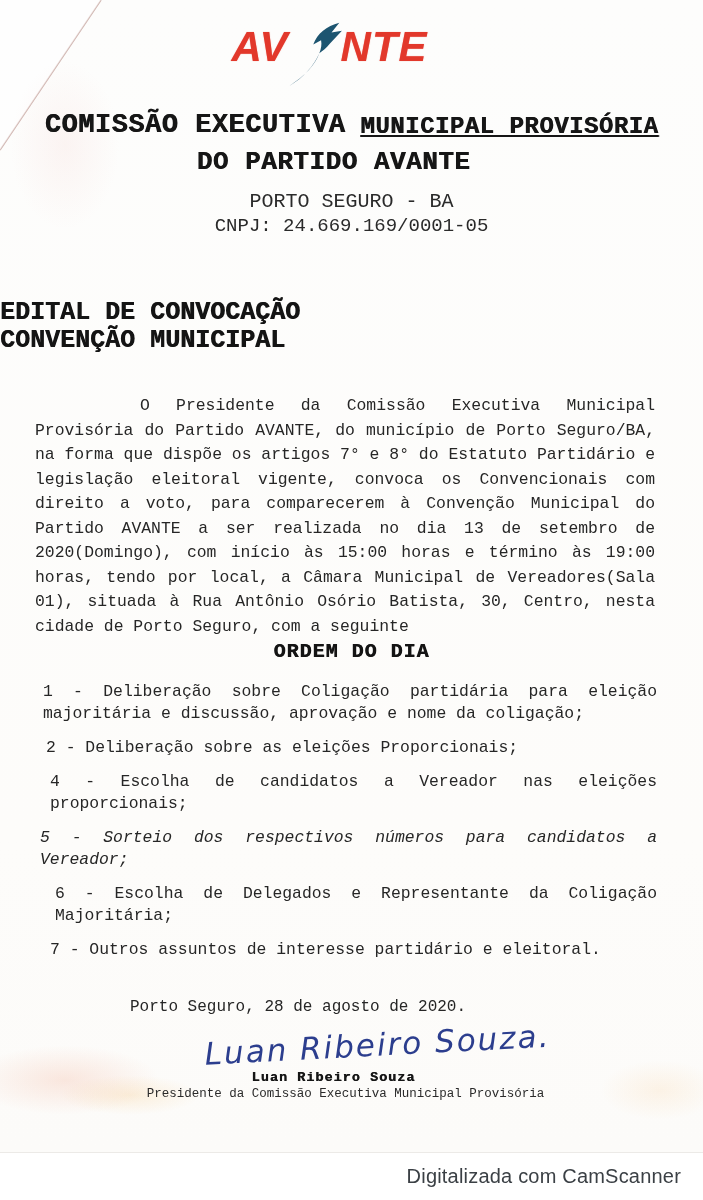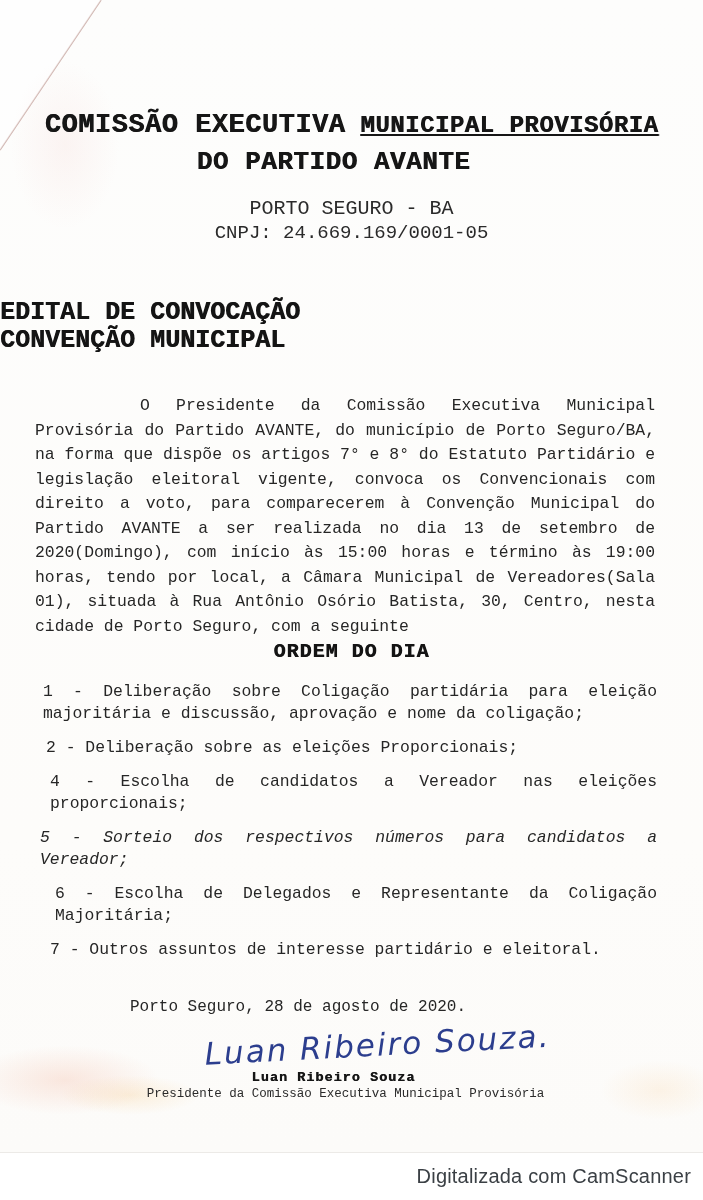--- a/index.html
+++ b/index.html
@@ -37,26 +37,26 @@
     font-family: "Liberation Sans", sans-serif;
     font-weight: 700; font-style: italic;
     font-size: 42px; line-height: 42px; letter-spacing: 1px;
     color: #e2382b;
     text-shadow: 0 0 1px rgba(226,56,43,0.55);
   }
   .logo-swoosh { margin: 0 -2px; position: relative; top: -4px; }
 
   
   .org-header { position: absolute; top: 110px; left: 0; width: 703px; text-align: center; color: #161616; }
-  .h1 { display: flex; justify-content: center; align-items: center; gap: 15px; }
+  .h1 { display: flex; justify-content: center; align-items: flex-end; gap: 15px; }
   .h1a { font-size: 27px; font-weight: 700; letter-spacing: 0.5px; text-shadow: 0.6px 0 0 currentColor; }
   .h1b { font-size: 24px; font-weight: 700; letter-spacing: 0.5px; text-shadow: 0.6px 0 0 currentColor; text-decoration: underline; }
   .h2 { margin-top: 7px; font-size: 26px; font-weight: 700; letter-spacing: 0.5px;
         text-shadow: 0.6px 0 0 currentColor; position: relative; left: -18px; }
-  .h3 { margin-top: 20px; font-size: 20px; color: #2a2a2a; }
+  .h3 { margin-top: 13px; font-size: 20px; color: #2a2a2a; }
   .h4 { margin-top: 2px; font-size: 19px; color: #2a2a2a; }
 
   
   .doc-title {
     position: absolute; top: 299px; left: 0; width: 690px; text-align: left;
     font-size: 25px; font-weight: 700; line-height: 28px; color: #141414;
     text-shadow: 0.6px 0 0 currentColor; letter-spacing: 0px;
   }
 
   
@@ -92,21 +92,21 @@
   }
   .sig-name { margin-top: 4px; font-size: 13.5px; font-weight: 700; color: #161616;
     text-shadow: 0.4px 0 0 currentColor; position: relative; left: -18px; letter-spacing: 1px; }
   .sig-title { margin-top: 2px; font-size: 12.5px; color: #2a2a2a; position: relative; left: -6px; }
 
   
   .cam-strip {
     position: absolute; left: 0; top: 1152px; width: 703px; height: 48px;
     background: #ffffff; border-top: 1px solid #eceae7;
     display: flex; align-items: center; justify-content: flex-end;
-    padding-right: 12px;
+    padding-right: 22px;
   }
   .cam-text {
     font-family: "Liberation Sans", sans-serif;
     font-size: 20px; color: #3b4045; letter-spacing: 0.2px;
   }
 </style>
 </head>
 <body>
 
 <div class="page">
@@ -114,20 +114,31 @@
   <svg class="corner-svg" width="130" height="200">
     <line x1="101" y1="0" x2="0" y2="150" stroke="#c2a09a" stroke-width="1.4" opacity="0.8"></line>
     <polygon points="0,0 101,0 0,150" fill="#ffffff" opacity="0.55"></polygon>
   </svg>
 
   <div class="smudge s1"></div>
   <div class="smudge s2"></div>
   <div class="smudge s3"></div>
   <div class="smudge s4"></div>
 
+  <div class="logo">
+    <div class="logo-inner">
+      <span class="logo-word">AV</span>
+      <span class="logo-swoosh">
+        <svg width="56" height="66" viewBox="0 0 64 76">
+          <path d="M2 74 C20 62 32 50 37 36 C39 31 40 26 39 21 L30 26 C35 13 45 5 60 1 L51 12 L63 10 L49 25 C45 30 41 33 37 36 C31 50 19 64 2 74 Z" fill="#1d5570"></path>
+        </svg>
+      </span>
+      <span class="logo-word">NTE</span>
+    </div>
+  </div>
 
   <div class="org-header">
     <div class="h1">
       <span class="h1a">COMISSÃO EXECUTIVA</span>
       <span class="h1b">MUNICIPAL PROVISÓRIA</span>
     </div>
     <div class="h2">DO PARTIDO AVANTE</div>
     <div class="h3">PORTO SEGURO - BA</div>
     <div class="h4">CNPJ: 24.669.169/0001-05</div>
   </div>

